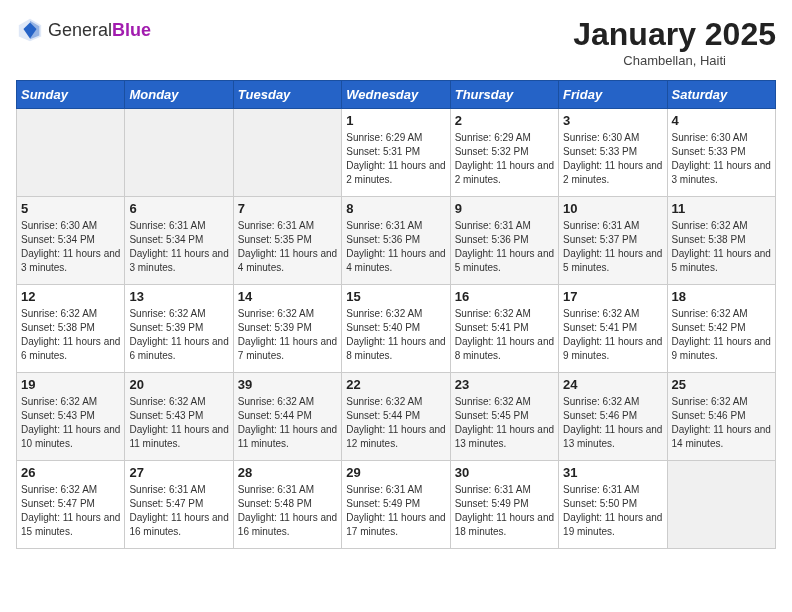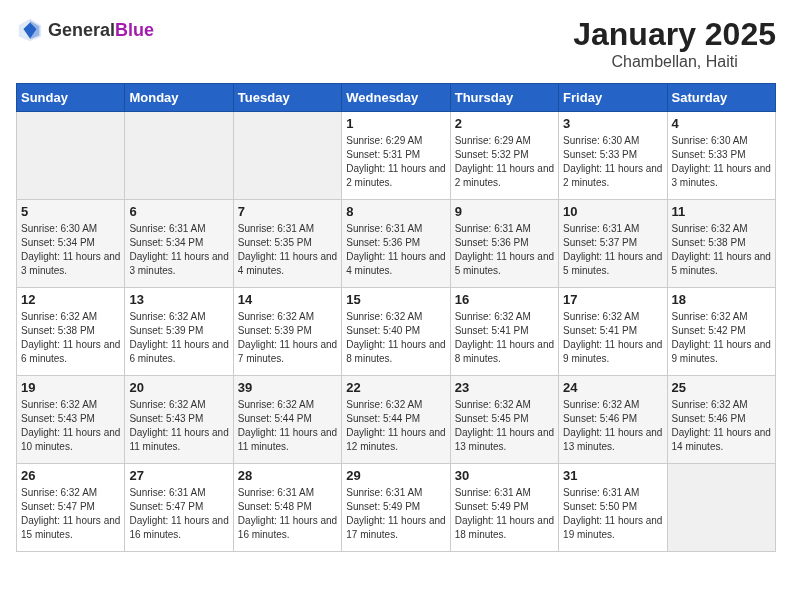--- a/index.html
+++ b/index.html
@@ -16,57 +16,58 @@
       align-items: flex-start;
       margin-bottom: 12px;
     }
     .logo {
       display: flex;
       align-items: center;
       gap: 4px;
     }
     .logo-text-general {
       font-size: 18px;
-      font-weight: bold;
+      font-weight: normal;
       color: #333;
     }
     .logo-text-blue {
       font-size: 18px;
       font-weight: bold;
       color: #a21caf;
     }
     .logo-icon {
       width: 28px;
       height: 28px;
     }
     .title-block {
       text-align: center;
     }
     .title-block .month-year {
       font-size: 32px;
       font-weight: bold;
       color: #222;
     }
     .title-block .location {
-      font-size: 16px;
+      font-size: 13px;
       color: #444;
     }
     .calendar {
       width: 100%;
       border-collapse: collapse;
       table-layout: fixed;
     }
     .calendar thead tr th {
       background: #2563c7;
       color: #fff;
       font-size: 13px;
       font-weight: bold;
       padding: 6px 4px;
       text-align: left;
       border: 1px solid #1a4fa0;
+      font-style: italic;
     }
     .calendar tbody tr td {
       border: 1px solid #ccc;
       vertical-align: top;
       padding: 4px 4px;
       font-size: 10.5px;
       color: #222;
       height: 88px;
       background: #fff;
     }

